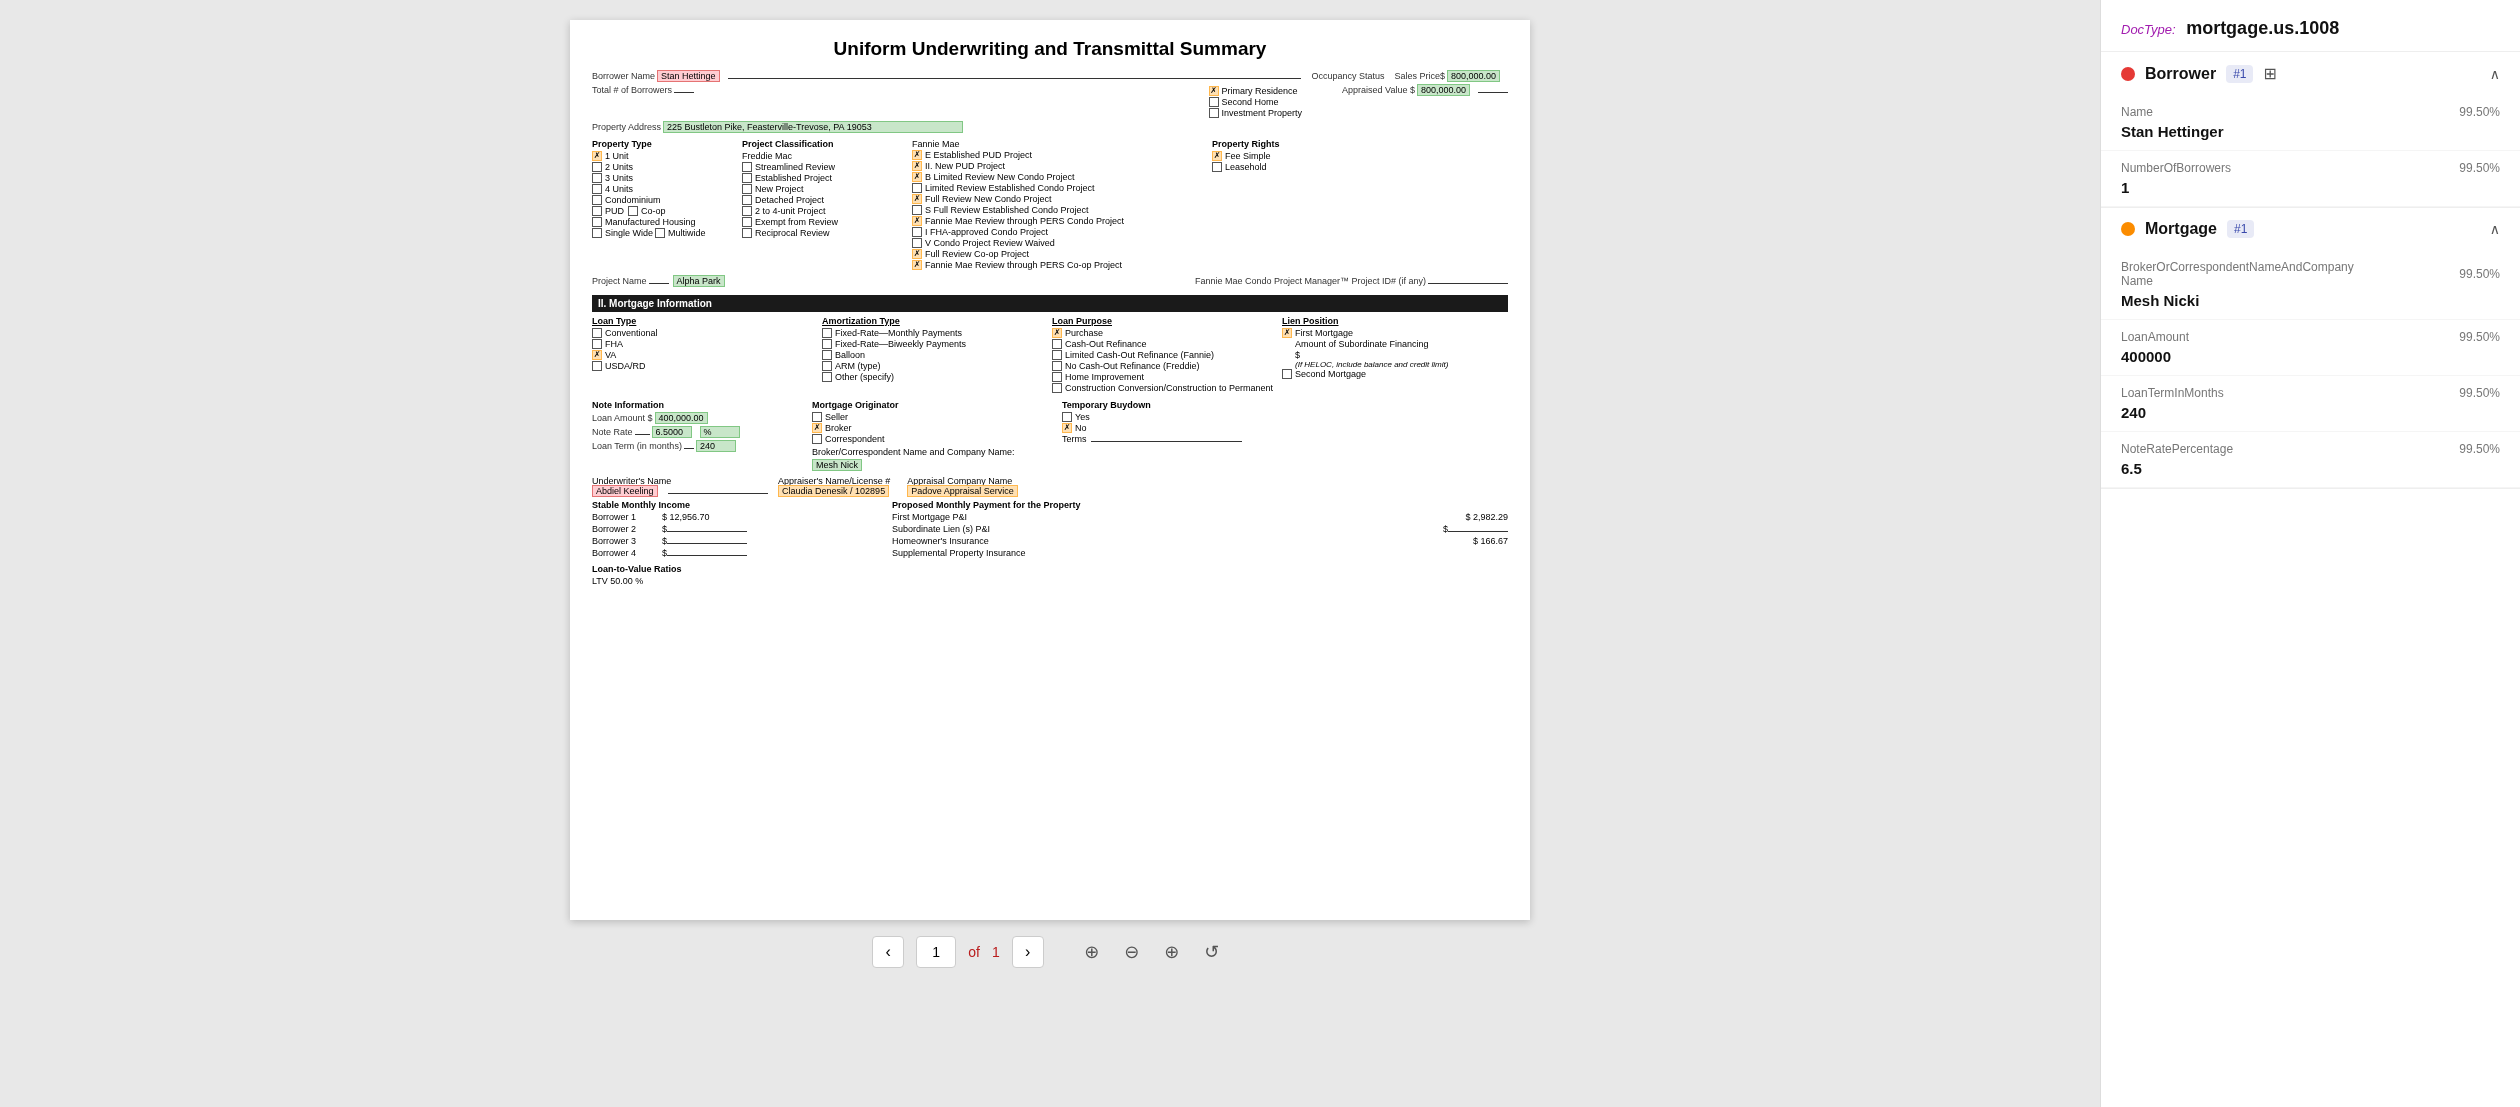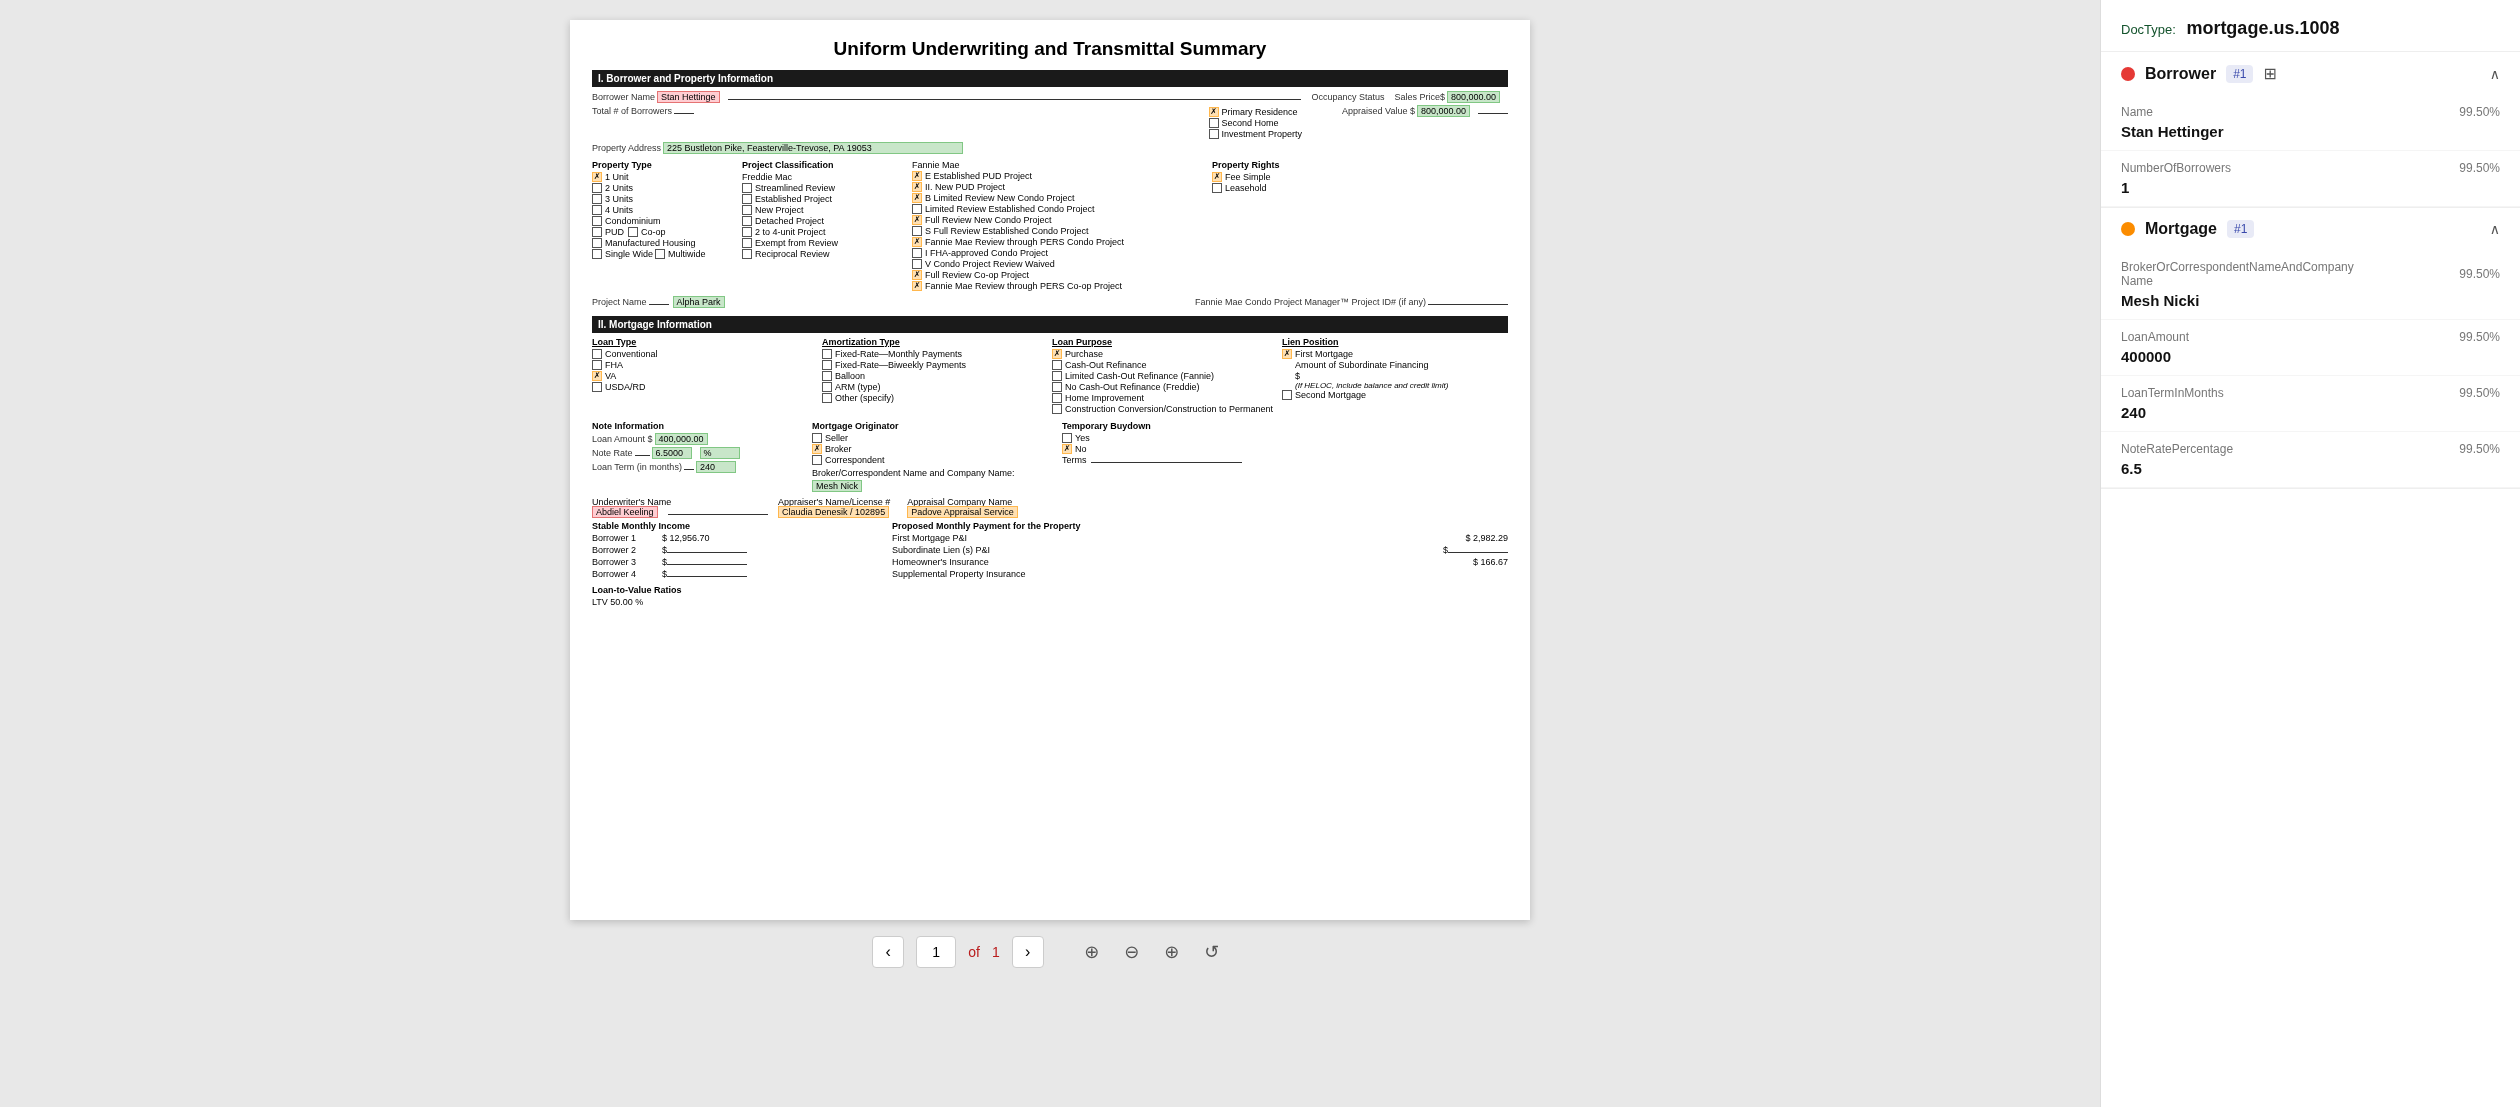--- a/index.html
+++ b/index.html
@@ -182,21 +182,22 @@
       padding: 0;
     }
 
     .right-header {
       padding: 18px 20px 12px 20px;
       border-bottom: 1px solid #eee;
     }
 
     .doctype-label {
       font-size: 13px;
-      color: #14532d;
+      color: #a21caf;
+      font-style: italic;
     }
     .doctype-value {
       font-size: 18px;
       font-weight: 600;
       color: #111;
       margin-left: 6px;
     }
 
     
     .entity-section {
@@ -286,21 +287,20 @@
     }
   </style>
 </head>
 <body>
 
 <div class="doc-viewer">
   <div class="doc-page">
 
     <div class="doc-title">Uniform Underwriting and Transmittal Summary</div>
 
-    <div class="section-header">I. Borrower and Property Information</div>
 
     <div class="field-row">
       <span class="field-label">Borrower Name</span>
       <span class="field-value highlight-red">Stan Hettinge</span>
       <span style="flex:1; border-bottom:1px solid #333; margin: 0 10px 0 0;"></span>
 
       <span class="field-label" style="margin-right:10px;">Occupancy Status</span>
       <span class="field-label">Sales Price$</span>
       <span class="field-value">800,000.00</span>
     </div>

